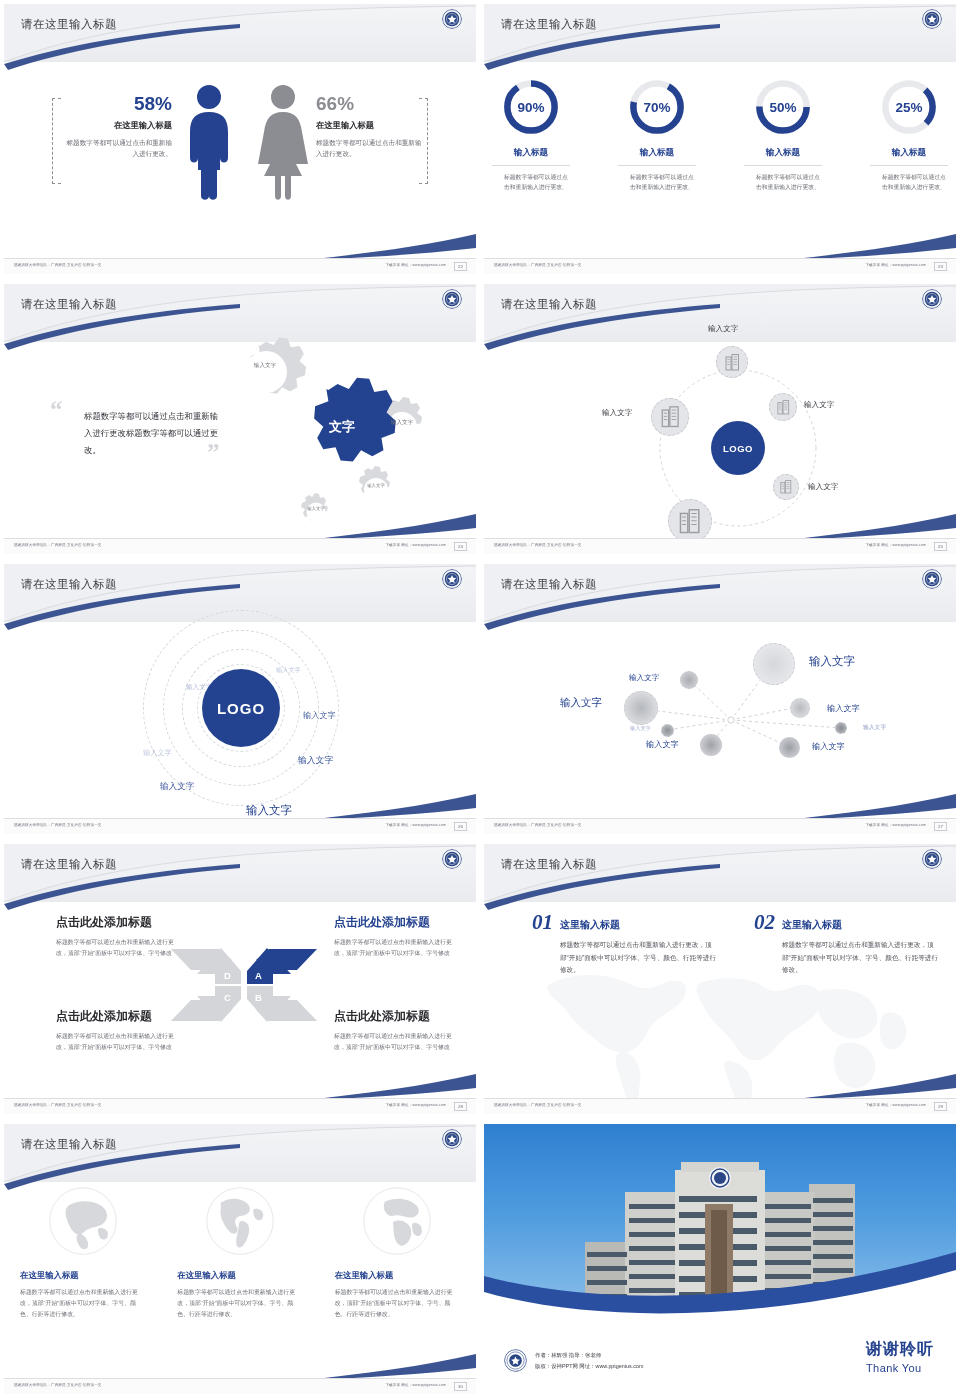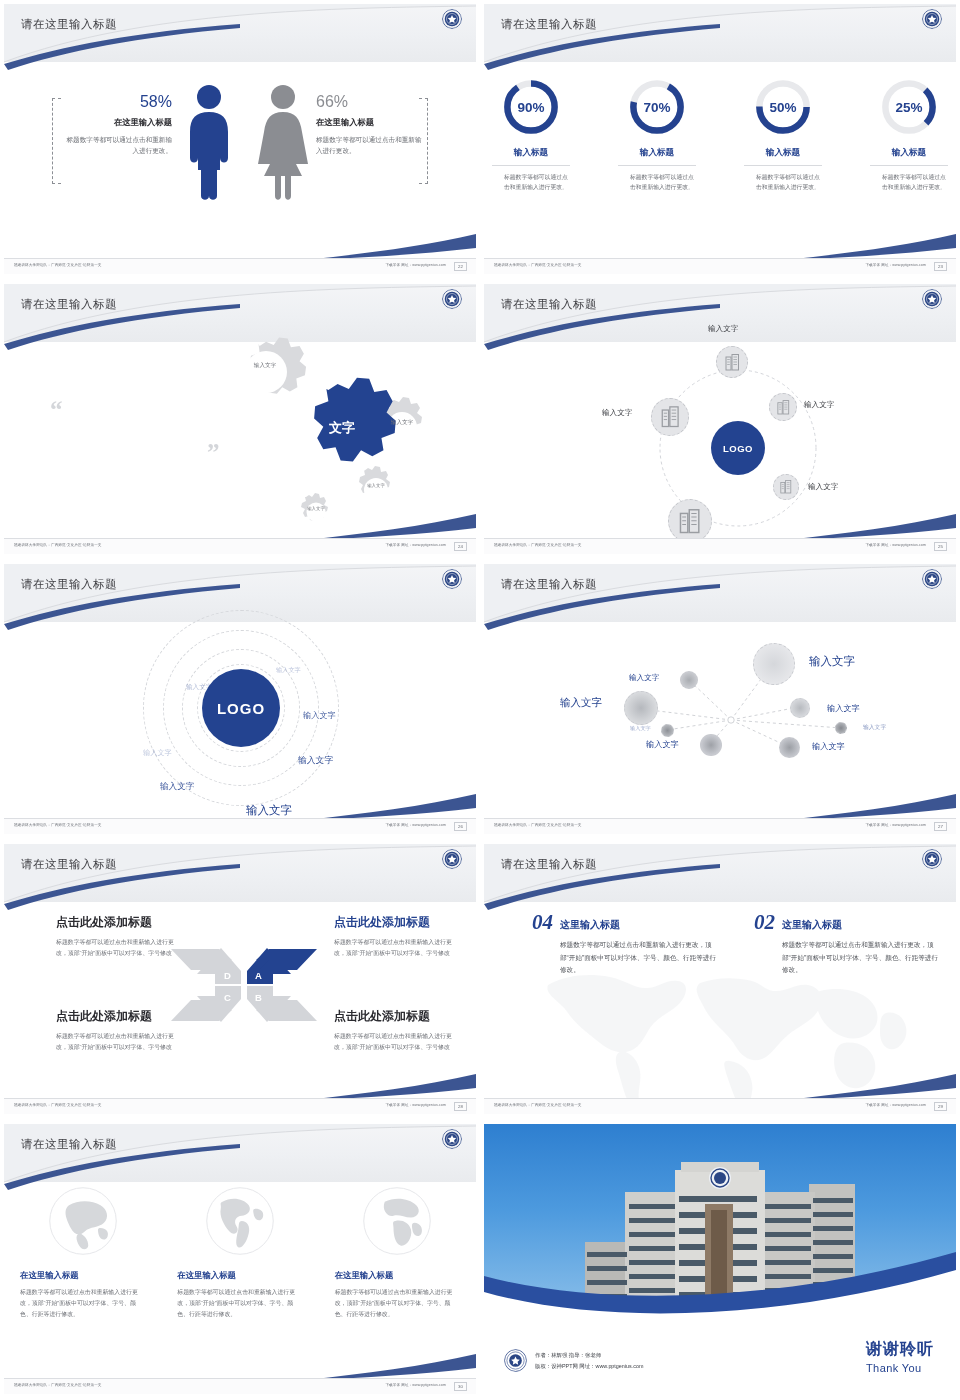--- a/index.html
+++ b/index.html
@@ -62,21 +62,21 @@
     position: absolute; right: 9px; top: 2.5px;
     width: 13px; height: 9px; border: 1px solid #c9ccd2;
     font-size: 4.4px; color: #6c7077;
     display: flex; align-items: center; justify-content: center;
   }
   
   .pp-wrap { position: absolute; left: 0; top: 62px; width: 100%; height: 180px; }
   .pp-col { position: absolute; top: 28px; width: 112px; }
   .pp-col.left { left: 56px; text-align: right; }
   .pp-col.right { left: 312px; text-align: left; }
-  .pp-pct { font-size: 16px; font-weight: normal; line-height: 1; }
+  .pp-pct { font-size: 19px; font-weight: bold; line-height: 1; }
   .pp-pct.blue { color: #24428f; }
   .pp-pct.grey { color: #8b8d92; }
   .pp-sub { font-size: 8.3px; font-weight: bold; color: #2b2b30; margin-top: 7px; }
   .pp-txt { font-size: 6.6px; color: #6a6d73; line-height: 1.65; margin-top: 7px; }
   .pp-bracket {
     position: absolute; top: 32px; width: 9px; height: 86px;
     border-top: 1px dashed #8c8f95; border-bottom: 1px dashed #8c8f95;
   }
   .pp-bracket.l { left: 48px; border-left: 1px dashed #8c8f95; }
   .pp-bracket.r { right: 48px; border-right: 1px dashed #8c8f95; }
@@ -96,21 +96,21 @@
   .dn-sep { width: 78px; height: 1px; background: #d8dade; margin: 6px auto 0; }
   .dn-txt { margin-top: 6px; font-size: 5.8px; color: #6a6d73; line-height: 1.8; text-align: left; padding-left: 14px; }
   
   .qt-mark { position: absolute; font-family: "Liberation Serif", serif; color: #d4d6da; font-weight: bold; }
   .gq-open { left: 46px; top: 112px; font-size: 25px; }
   .gq-close { left: 203px; top: 155px; font-size: 25px; }
   .gq-text {
     position: absolute; left: 80px; top: 124px; width: 140px;
     font-size: 8.4px; color: #32343a; line-height: 2.05;
   }
-  .gear-area { position: absolute; left: 210px; top: 45px; width: 250px; height: 200px; }
+  .gear-area { position: absolute; left: 210px; top: 45px; width: 250px; height: 200px; font-family: Liberation Mono, monospace; }
   .gear-lbl {
     position: absolute; text-align: center; color: #6f7278;
     font-size: 5.6px; line-height: 1.25; pointer-events: none;
   }
   .gear-lbl.main { color: #ffffff; font-size: 13px; font-weight: bold; line-height: 1; }
   .gear-lbl.sm { font-size: 4.4px; }
   
   .hub-area { position: absolute; left: 0; top: 38px; width: 100%; height: 210px; }
   .hub-core {
     position: absolute; left: 227px; top: 99px;
@@ -327,20 +327,21 @@
       </svg>
       <div class="slide-title">请在这里输入标题</div>
       <svg class="emblem" viewBox="0 0 40 40">
         <circle cx="20" cy="20" r="19" fill="none" stroke="#2b4685" stroke-width="1.6"></circle>
         <circle cx="20" cy="20" r="14.5" fill="#2b4685"></circle>
         <circle cx="20" cy="20" r="11" fill="none" stroke="#ffffff" stroke-width="1"></circle>
         <path d="M20 12 l2.6 5.4 5.9.8-4.3 4.1 1.1 5.8L20 25.4l-5.3 2.7 1.1-5.8-4.3-4.1 5.9-.8z" fill="#ffffff"></path>
       </svg>
 
       <div class="qt-mark gq-open">“</div>
+      <div class="gq-text">标题数字等都可以通过点击和重新输入进行更改标题数字等都可以通过更改。</div>
       <div class="qt-mark gq-close">”</div>
 
       <div class="gear-area">
         <svg width="250" height="200" viewBox="0 0 250 200">
           <g fill="#d9dadd">
             <path d="M45 14 l6-4 7 3 5-7 8 1 3 8 8-1 4 7 -4 7 6 5 -1 8 -8 3 1 8 -7 4 -7-4 -5 6 -8-1 -3-8 -8 1 -4-7 4-7 -6-5 1-8 8-3 -1-8z" transform="translate(-3,2) scale(1.08)"></path>
           </g>
           <circle cx="52" cy="43" r="21" fill="#ffffff"></circle>
           <g fill="#d9dadd">
             <path d="M175 74 l5-3 5 2 4-5 6 1 2 6 6-1 3 5 -3 5 5 4 -1 6 -6 2 1 6 -5 3 -5-3 -4 5 -6-1 -2-6 -6 1 -3-5 3-5 -5-4 1-6 6-2 -1-6z"></path>
@@ -650,21 +651,21 @@
           <path d="M186 44 C202 38 222 38 238 42 C248 45 252 52 262 52 C274 52 282 44 294 46 C306 48 310 58 306 68 C300 82 286 86 274 96 C264 104 258 116 248 120 C238 124 228 118 222 108 C214 94 200 86 192 72 C186 60 178 50 186 44 Z"></path>
           <path d="M216 122 C228 124 236 132 238 144 C240 154 234 164 236 170 L226 170 C220 158 216 146 212 134 C210 126 208 121 216 122 Z"></path>
           <path d="M306 52 C322 48 340 50 352 58 C362 65 366 76 362 86 C356 98 342 102 330 98 C318 94 308 84 304 72 C301 62 298 54 306 52 Z"></path>
           <path d="M330 104 C344 102 356 108 360 120 C364 132 358 144 348 148 C338 152 326 146 322 134 C318 122 320 106 330 104 Z"></path>
           <path d="M372 74 C382 72 390 78 392 88 C394 98 388 108 380 110 C372 112 366 104 366 94 C366 84 366 76 372 74 Z"></path>
         </g>
       </svg>
 
       <div class="num-item" style="left:48px;">
         <div class="num-row">
-          <div class="num-big">04</div>
+          <div class="num-big">01</div>
           <div class="num-h">这里输入标题</div>
         </div>
         <div class="num-p">标题数字等都可以通过点击和重新输入进行更改，顶部“开始”面板中可以对字体、字号、颜色、行距等进行修改。</div>
       </div>
 
       <div class="num-item" style="left:270px;">
         <div class="num-row">
           <div class="num-big">02</div>
           <div class="num-h">这里输入标题</div>
         </div>

